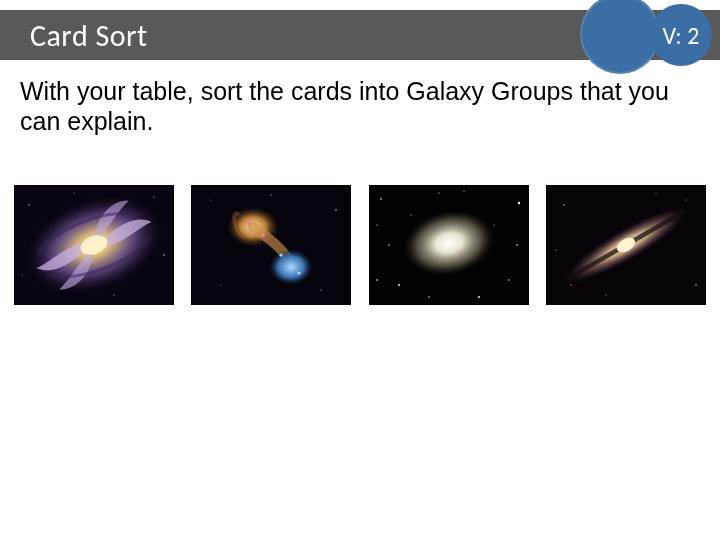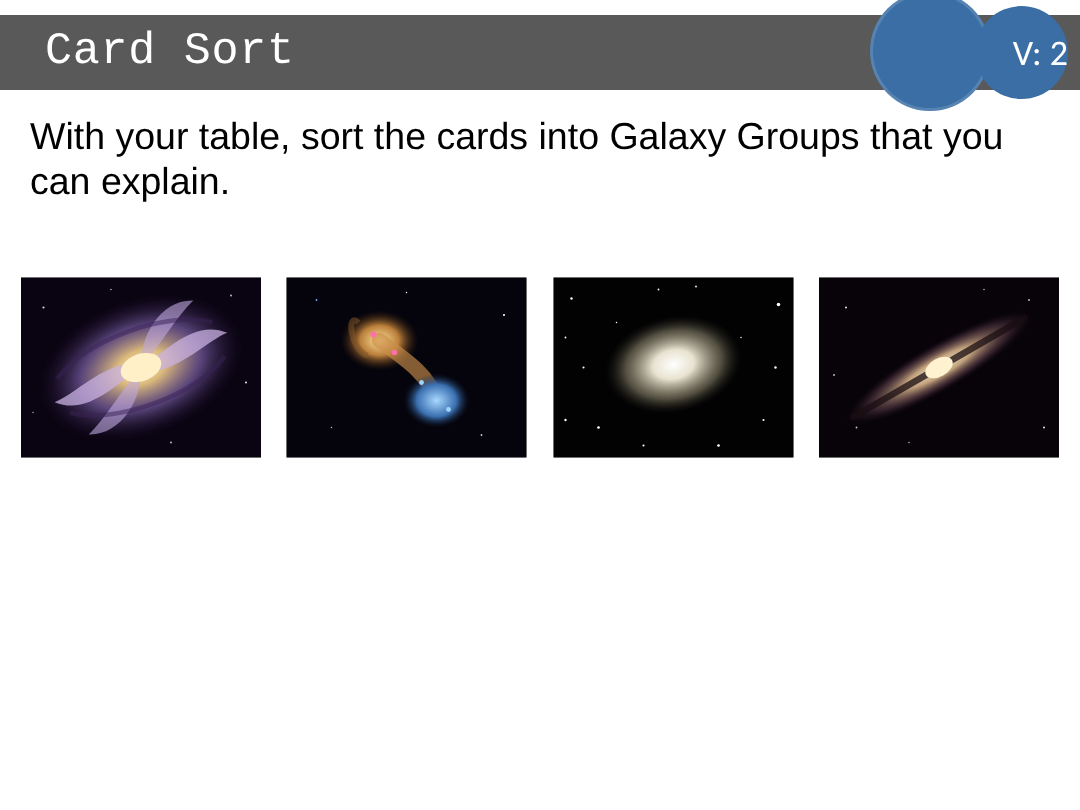--- a/index.html
+++ b/index.html
@@ -14,21 +14,20 @@
   }
   .title-bar {
     position: absolute;
     top: 10px;
     left: 0;
     width: 720px;
     height: 50px;
     background: #595959;
     display: flex;
     align-items: center;
-    font-family: Liberation Mono, monospace;
   }
   .title-text {
     color: #ffffff;
     font-size: 30px;
     font-weight: 400;
     padding-left: 30px;
     letter-spacing: 0.5px;
   }
   .accent-circle {
     position: absolute;
@@ -43,21 +42,21 @@
   .badge-circle {
     position: absolute;
     top: 4px;
     left: 650px;
     width: 62px;
     height: 62px;
     border-radius: 50%;
     background: #3a6ea5;
     display: flex;
     align-items: center;
-    justify-content: flex-end;
+    justify-content: center;
   }
   .badge-text {
     color: #ffffff;
     font-size: 24px;
     font-weight: 400;
   }
   .body-text {
     position: absolute;
     top: 76px;
     left: 20px;

